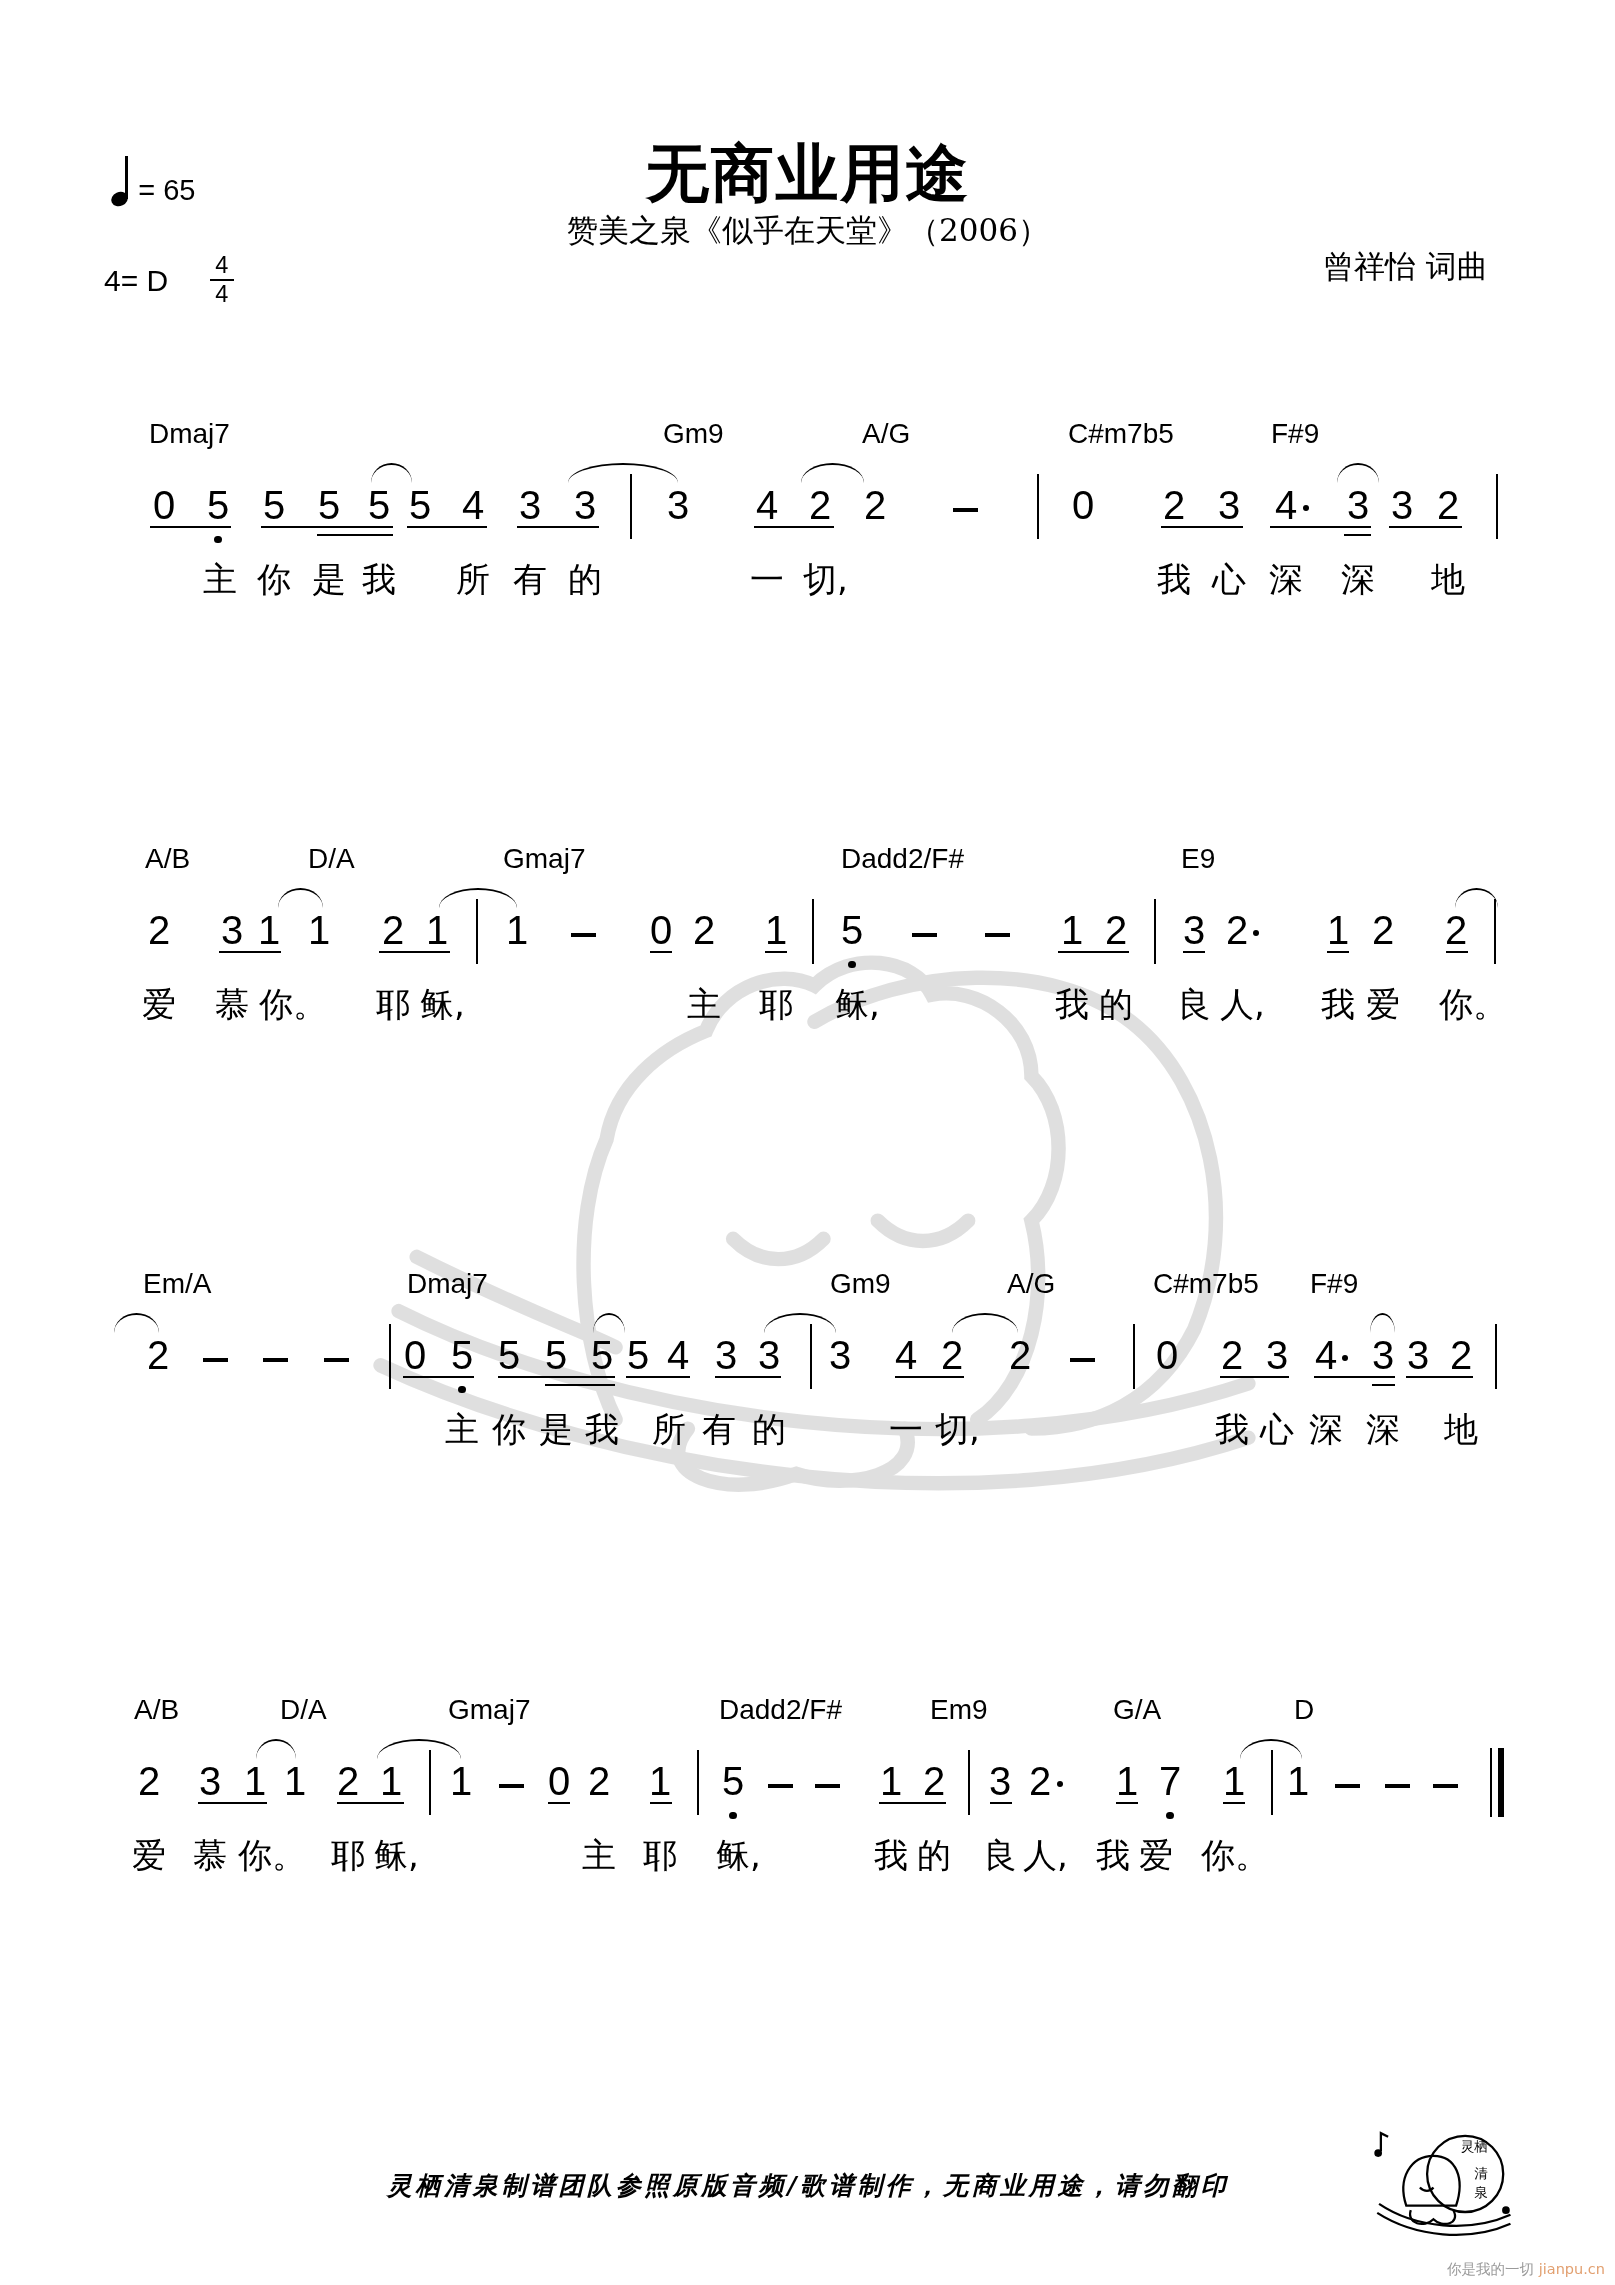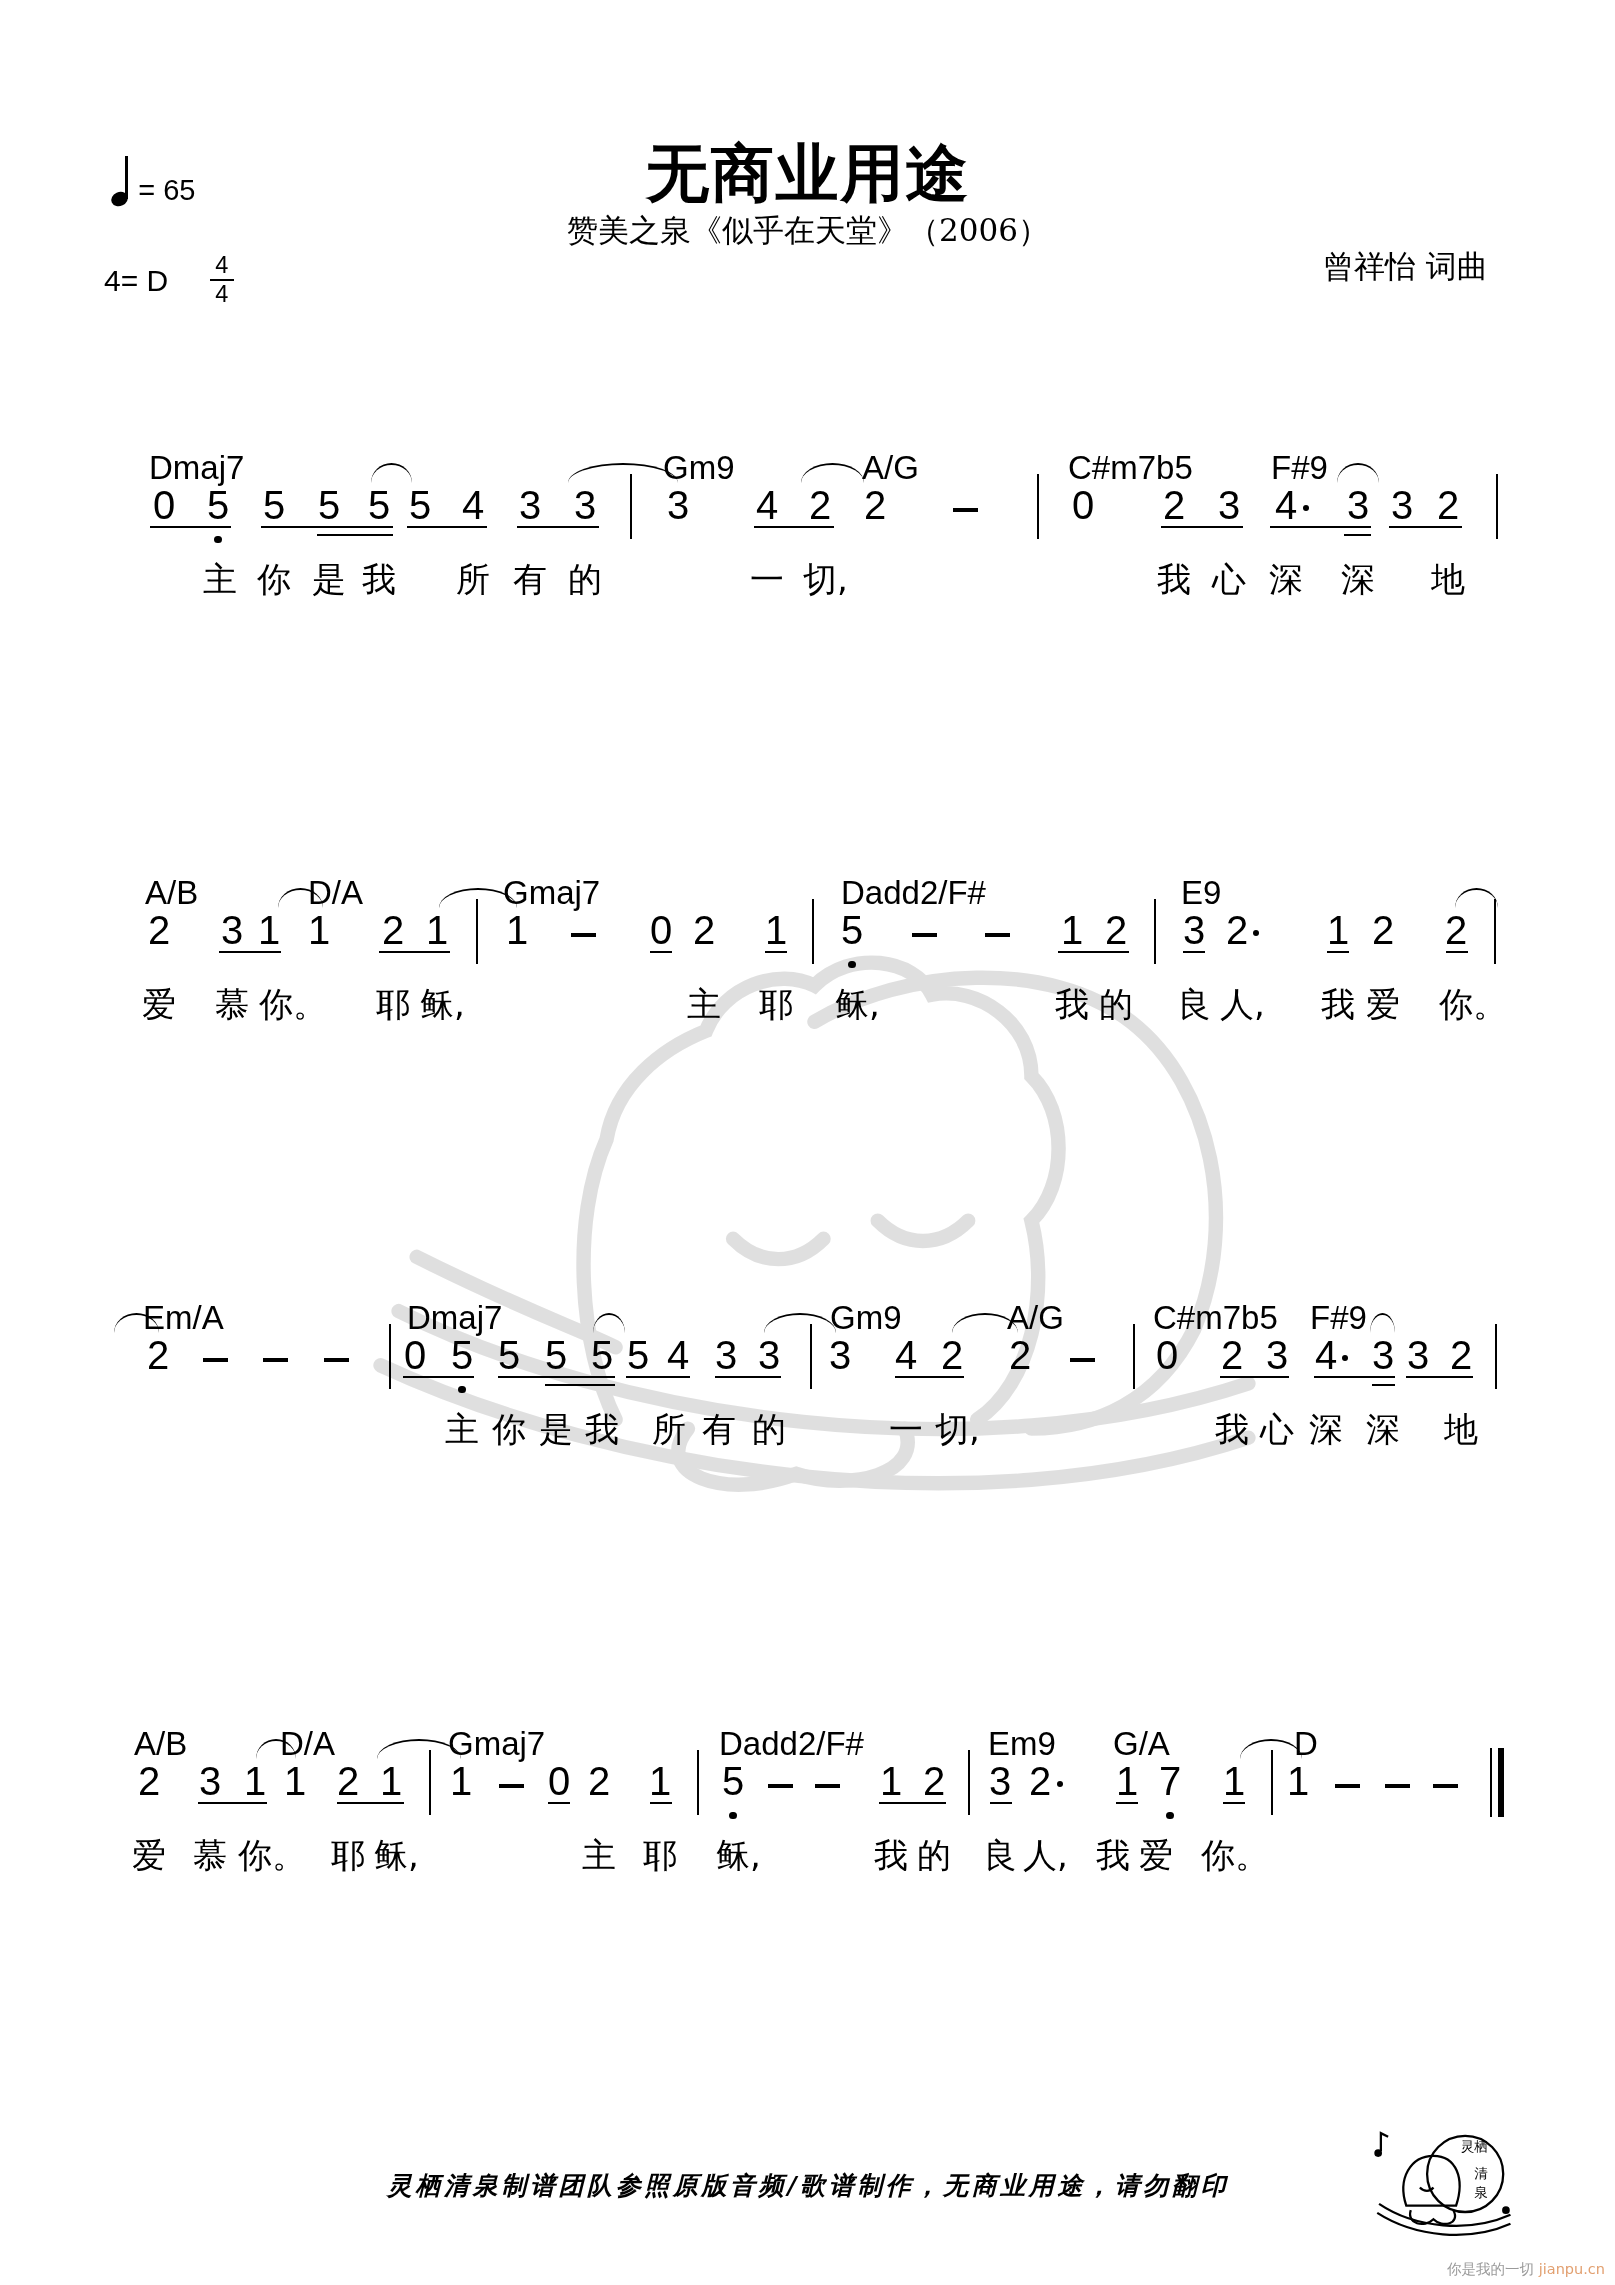--- a/index.html
+++ b/index.html
@@ -9,21 +9,21 @@
   .subtitle { font-size:31px; left:0; width:1616px; text-align:center; top:210px; font-family:"DejaVu Serif", serif; }
   .composer { font-size:31px; top:246px; left:1323px; }
   .tempo { left:109px; top:156px; font-size:29px; font-family:"Liberation Sans", sans-serif; display:flex; align-items:flex-end; }
   .tempo .qnote { position:relative; width:22px; height:51px; margin-right:7.2px; }
   .tempo .qnote .stem { position:absolute; left:16.3px; top:0; width:2.7px; height:43px; background:#000; }
   .tempo .qnote .head { position:absolute; left:1.8px; top:36px; width:17px; height:13.6px; background:#000; border-radius:50%; transform:rotate(-25deg); }
   .key { left:104px; top:264px; font-size:30px; font-family:"Liberation Sans", sans-serif; }
   .timesig { left:210px; top:253px; width:23.5px; text-align:center; font-size:23.5px; line-height:25px; font-family:"Liberation Sans", sans-serif; }
   .timesig .bar { height:1.8px; background:#000; margin:0.9px 0; }
   .line { position:absolute; left:0; width:1616px; }
-  .chord { position:absolute; font-size:33px; font-family:"Liberation Sans", sans-serif; transform:translateX(0); white-space:nowrap;margin-top:31px; }
+  .chord { position:absolute; font-size:28px; font-family:"Liberation Sans", sans-serif; transform:translateX(0); white-space:nowrap; }
   .note { position:absolute; font-size:40px; font-family:"Liberation Sans", sans-serif; width:36px; margin-left:-18px; text-align:center; line-height:45px; }
   .dash { position:absolute; width:25px; height:3.6px; background:#000; margin-left:-12.7px; }
   .barline { position:absolute; width:1.8px; background:#000; height:65px; }
   .endbar { position:absolute; width:6.3px; background:#000; height:69px; }
   .ul { position:absolute; height:1.8px; background:#000; }
   .ldot { position:absolute; width:7.2px; height:7.2px; border-radius:50%; background:#000; margin-left:-3.6px; }
   .adot { position:absolute; width:6.3px; height:6.3px; border-radius:50%; background:#000; }
   .tie { position:absolute; height:20px; border-top:2.3px solid #000; border-radius:50% 50% 0 0 / 100% 100% 0 0; box-sizing:border-box; }
   .lyric { position:absolute; font-size:34px; margin-left:-17px; width:34px; text-align:center; font-family:"DejaVu Sans", sans-serif; }
   .footer { left:0; width:1616px; text-align:center; top:2169px; font-size:25px; font-weight:bold; font-style:italic; font-family:"DejaVu Serif", serif; letter-spacing:3.6px; }
@@ -253,21 +253,21 @@
       <div class="lyric" style="left: 1277px; top: 159px;">心</div>
       <div class="lyric" style="left: 1326px; top: 159px;">深</div>
       <div class="lyric" style="left: 1383px; top: 159px;">深</div>
       <div class="lyric" style="left: 1461px; top: 159px;">地</div>
     </div>
     <div class="line" style="top: 1674px;">
       <div class="chord" style="left: 134px; top: 20px;">A/B</div>
       <div class="chord" style="left: 280px; top: 20px;">D/A</div>
       <div class="chord" style="left: 448px; top: 20px;">Gmaj7</div>
       <div class="chord" style="left: 719px; top: 20px;">Dadd2/F#</div>
-      <div class="chord" style="left: 988px; top: 20px;">Em9</div>
+      <div class="chord" style="left: 930px; top: 20px;">Em9</div>
       <div class="chord" style="left: 1113px; top: 20px;">G/A</div>
       <div class="chord" style="left: 1294px; top: 20px;">D</div>
       <div class="note" style="left: 149px; top: 85px;">2</div>
       <div class="note" style="left: 210px; top: 85px;">3</div>
       <div class="note" style="left: 255px; top: 85px;">1</div>
       <div class="note" style="left: 295px; top: 85px;">1</div>
       <div class="note" style="left: 348px; top: 85px;">2</div>
       <div class="note" style="left: 391px; top: 85px;">1</div>
       <div class="note" style="left: 461px; top: 85px;">1</div>
       <div class="dash" style="left: 512px; top: 110px;"></div>

